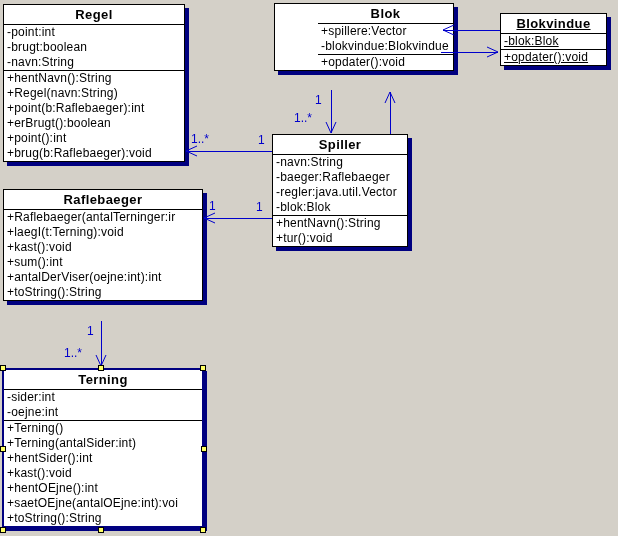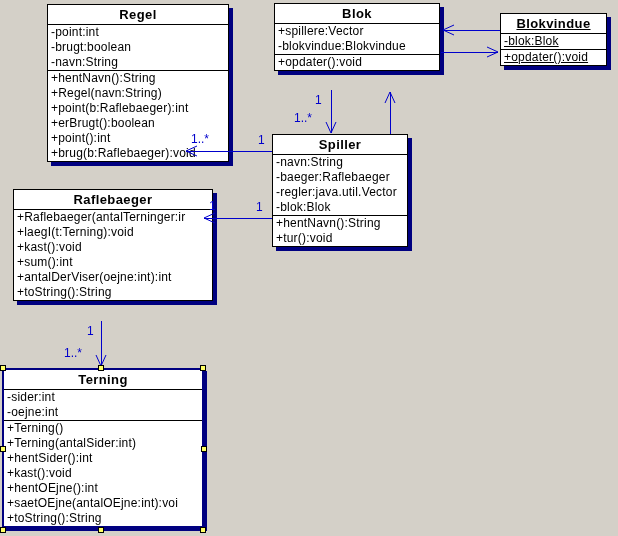--- a/index.html
+++ b/index.html
@@ -42,38 +42,38 @@
   .handle{
     position:absolute;width:6px;height:6px;box-sizing:border-box;
     background:var(--handle_fill);border:1px solid #000000;z-index:5;
   }
 </style>
 </head>
 <body>
 
 <div id="canvas">
 
-  <div class="uml-class" style="left:3px;top:4px;width:182px;margin-left:44px;">
+  <div class="uml-class" style="left:3px;top:4px;width:182px;">
     <div class="uml-title">Regel</div>
     <div class="uml-attrs">
         <div class="row">-point:int</div>
         <div class="row">-brugt:boolean</div>
         <div class="row">-navn:String</div>
       </div>
     <div class="uml-methods">
         <div class="row">+hentNavn():String</div>
         <div class="row">+Regel(navn:String)</div>
         <div class="row">+point(b:Raflebaeger):int</div>
         <div class="row">+erBrugt():boolean</div>
         <div class="row">+point():int</div>
         <div class="row">+brug(b:Raflebaeger):void</div>
       </div>
   </div>
 
-  <div class="uml-class" style="left:274px;top:3px;width:166px;">
+  <div class="uml-class" style="left:274px;top:3px;width:180px;padding-left:43px;">
     <div class="uml-title">Blok</div>
     <div class="uml-attrs">
         <div class="row">+spillere:Vector</div>
         <div class="row">-blokvindue:Blokvindue</div>
       </div>
     <div class="uml-methods">
         <div class="row">+opdater():void</div>
       </div>
   </div>
 
@@ -94,21 +94,21 @@
         <div class="row">-baeger:Raflebaeger</div>
         <div class="row">-regler:java.util.Vector</div>
         <div class="row">-blok:Blok</div>
       </div>
     <div class="uml-methods">
         <div class="row">+hentNavn():String</div>
         <div class="row">+tur():void</div>
       </div>
   </div>
 
-  <div class="uml-class" style="left:13px;top:189px;width:200px;">
+  <div class="uml-class" style="left:3px;top:189px;width:200px;">
     <div class="uml-title">Raflebaeger</div>
     <div class="uml-methods">
         <div class="row">+Raflebaeger(antalTerninger:ir</div>
         <div class="row">+laegI(t:Terning):void</div>
         <div class="row">+kast():void</div>
         <div class="row">+sum():int</div>
         <div class="row">+antalDerViser(oejne:int):int</div>
         <div class="row">+toString():String</div>
       </div>
   </div>

